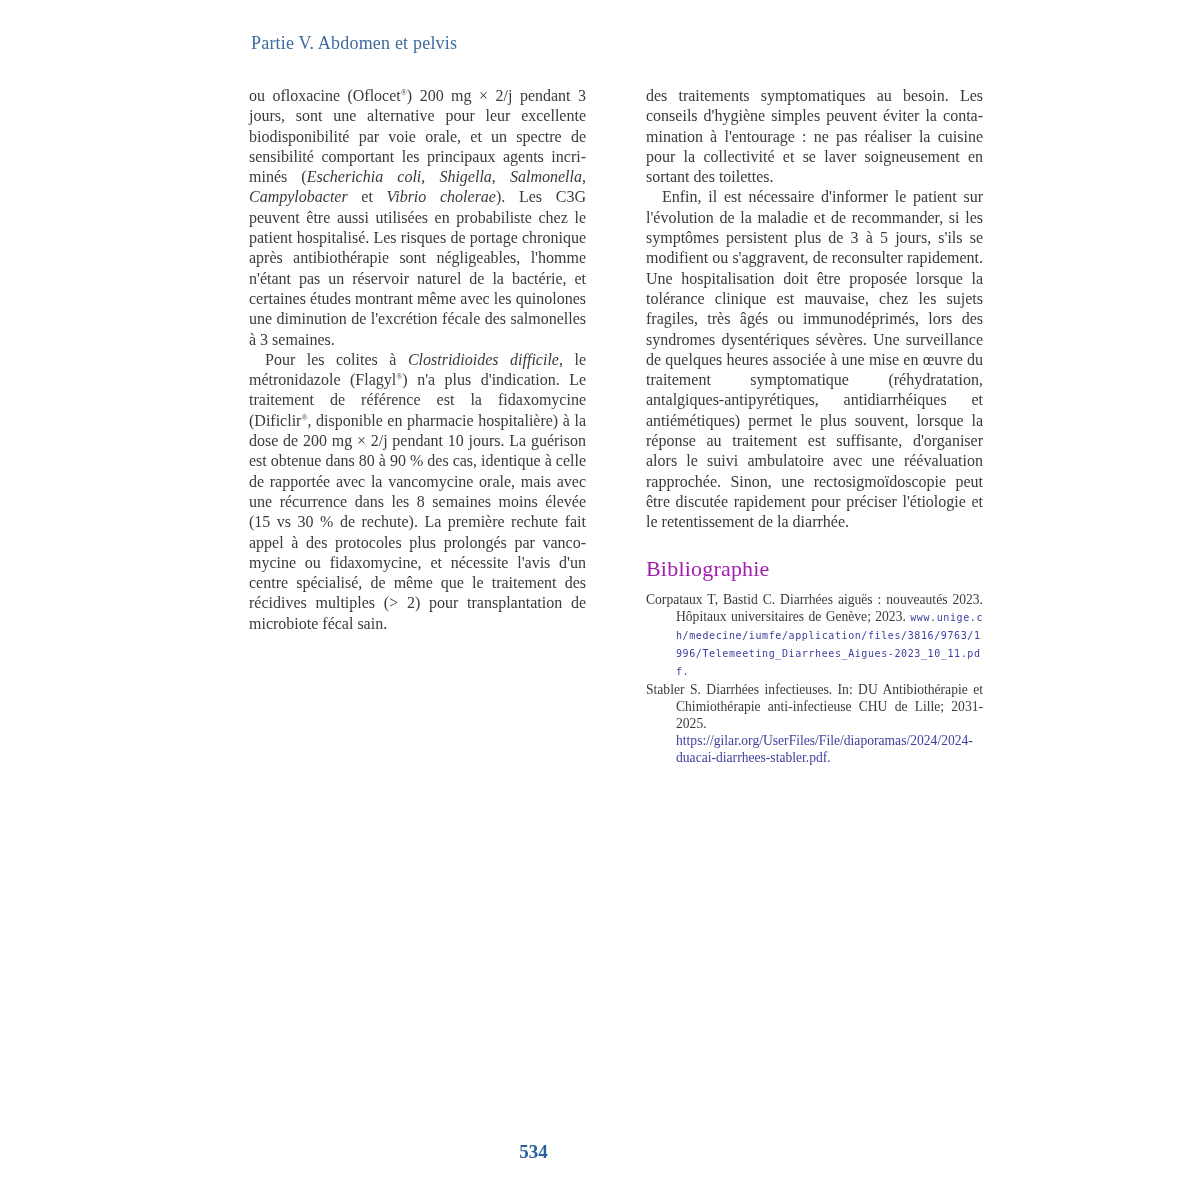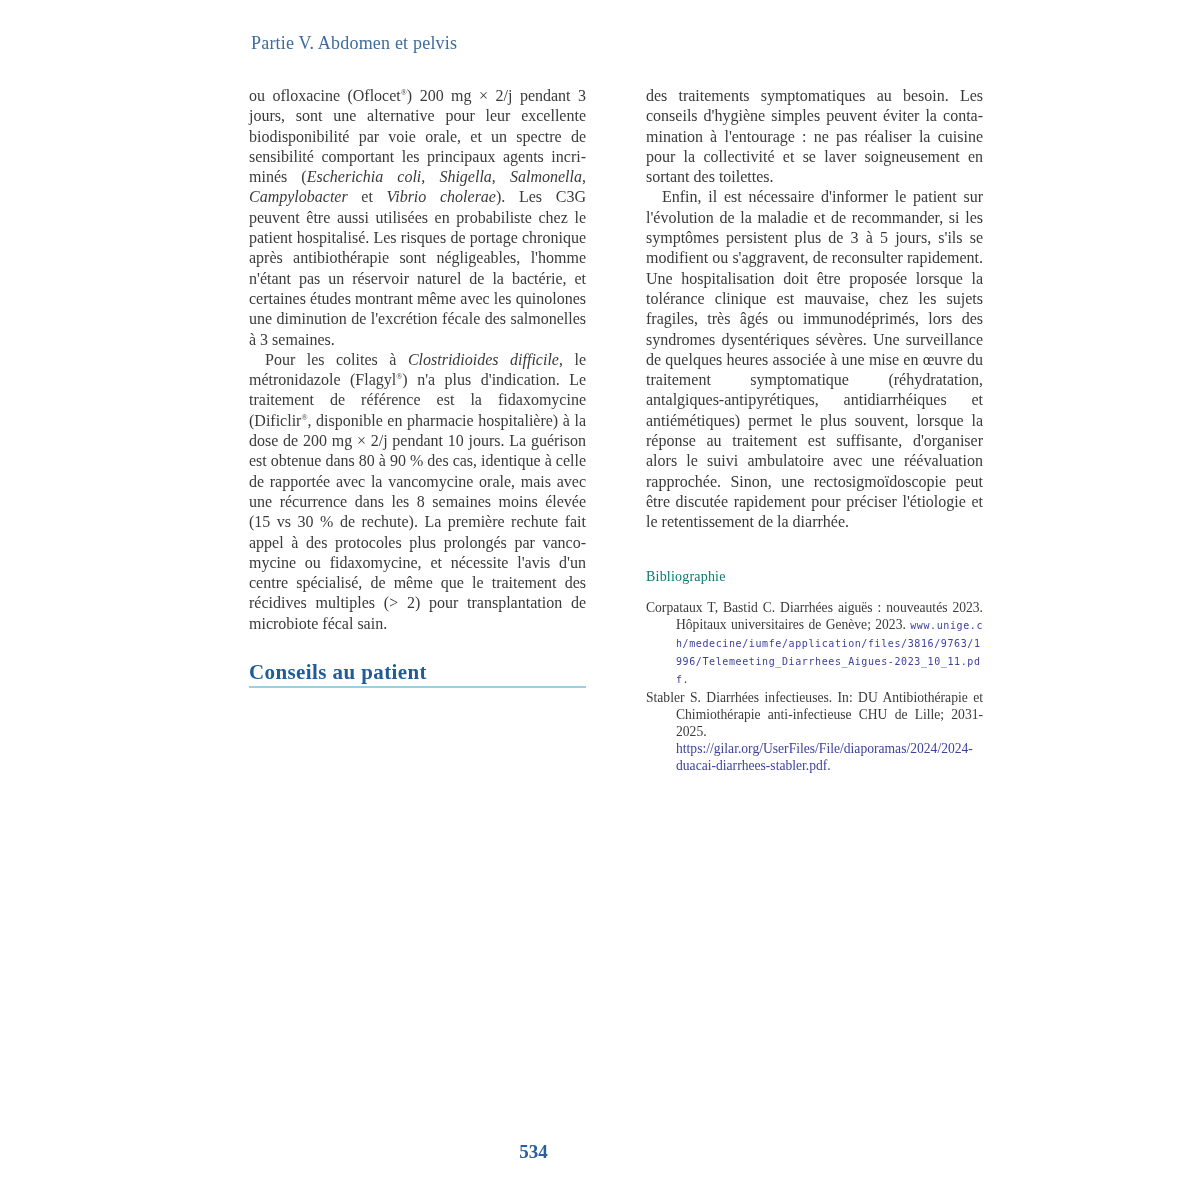--- a/index.html
+++ b/index.html
@@ -50,23 +50,23 @@
       margin: 26px 0 8px 0;
       font-size: 21px;
       font-weight: bold;
       color: #1f5c99;
       letter-spacing: 0.4px;
       padding-bottom: 2px;
       border-bottom: 2px solid #9ccfe0;
       line-height: 24px;
     }
     .biblio-heading {
-      margin: 32px 0 10px 0;
-      font-size: 14px;
-      color: #0f766e;
+      margin: 24px 0 10px 0;
+      font-size: 22px;
+      color: #a21caf;
       line-height: 24px;
       letter-spacing: 0.2px;
     }
     .ref {
       font-size: 13.6px;
       line-height: 17.2px;
       padding-left: 30px;
       text-indent: -30px;
       text-align: justify;
       margin: 0 0 2px 0;
@@ -95,21 +95,20 @@
 </head>
 <body>
 
 <div class="running-header">Partie V. Abdomen et pelvis</div>
 
 <div class="column col-left">
   <p><span>ou ofloxacine (Oflocet</span><sup class="reg">®</sup><span>) 200 mg × 2/j pendant 3 jours, sont une alternative pour leur excellente biodisponibilité par voie orale, et un spectre de sensibilité comportant les principaux agents incri­minés (</span><em>Escherichia coli</em><span>, </span><em>Shigella</em><span>, </span><em>Salmonella</em><span>, </span><em>Campylobacter</em><span> et </span><em>Vibrio cholerae</em><span>). Les C3G peuvent être aussi utilisées en probabiliste chez le patient hospitalisé. Les risques de portage chronique après antibiothérapie sont négligeables, l'homme n'étant pas un réservoir naturel de la bactérie, et certaines études montrant même avec les quinolones une diminution de l'excrétion fécale des salmonelles à 3 semaines.</span></p>
 
   <p class="indent"><span>Pour les colites à </span><em>Clostridioides difficile</em><span>, le métro­nidazole (Flagyl</span><sup class="reg">®</sup><span>) n'a plus d'indication. Le traite­ment de référence est la fidaxomycine (Dificlir</span><sup class="reg">®</sup><span>, disponible en pharmacie hospitalière) à la dose de 200 mg × 2/j pendant 10 jours. La guérison est obtenue dans 80 à 90 % des cas, identique à celle de rapportée avec la vancomycine orale, mais avec une récurrence dans les 8 semaines moins élevée (15 vs 30 % de rechute). La première rechute fait appel à des protocoles plus prolongés par vanco­mycine ou fidaxomycine, et nécessite l'avis d'un centre spécialisé, de même que le traitement des récidives multiples (&gt; 2) pour transplantation de microbiote fécal sain.</span></p>
 
-  <div class="section-heading">Conseils au patient</div>
 
 </div>
 
 <div class="column col-right">
   <p>des traitements symptomatiques au besoin. Les conseils d'hygiène simples peuvent éviter la conta­mination à l'entourage : ne pas réaliser la cuisine pour la collectivité et se laver soigneusement en sortant des toilettes.</p>
   <p class="indent">Enfin, il est nécessaire d'informer le patient sur l'évolution de la maladie et de recommander, si les symptômes persistent plus de 3 à 5 jours, s'ils se modifient ou s'aggravent, de reconsulter rapi­dement. Une hospitalisation doit être proposée lorsque la tolérance clinique est mauvaise, chez les sujets fragiles, très âgés ou immunodéprimés, lors des syndromes dysentériques sévères. Une surveil­lance de quelques heures associée à une mise en œuvre du traitement symptomatique (réhydrata­tion, antalgiques-antipyrétiques, antidiarrhéiques et antiémétiques) permet le plus souvent, lorsque la réponse au traitement est suffisante, d'organiser alors le suivi ambulatoire avec une réévaluation rapprochée. Sinon, une rectosigmoïdoscopie peut être discutée rapidement pour préciser l'étiologie et le retentissement de la diarrhée.</p>
 
   <div class="biblio-heading">Bibliographie</div>
 
   <div>

